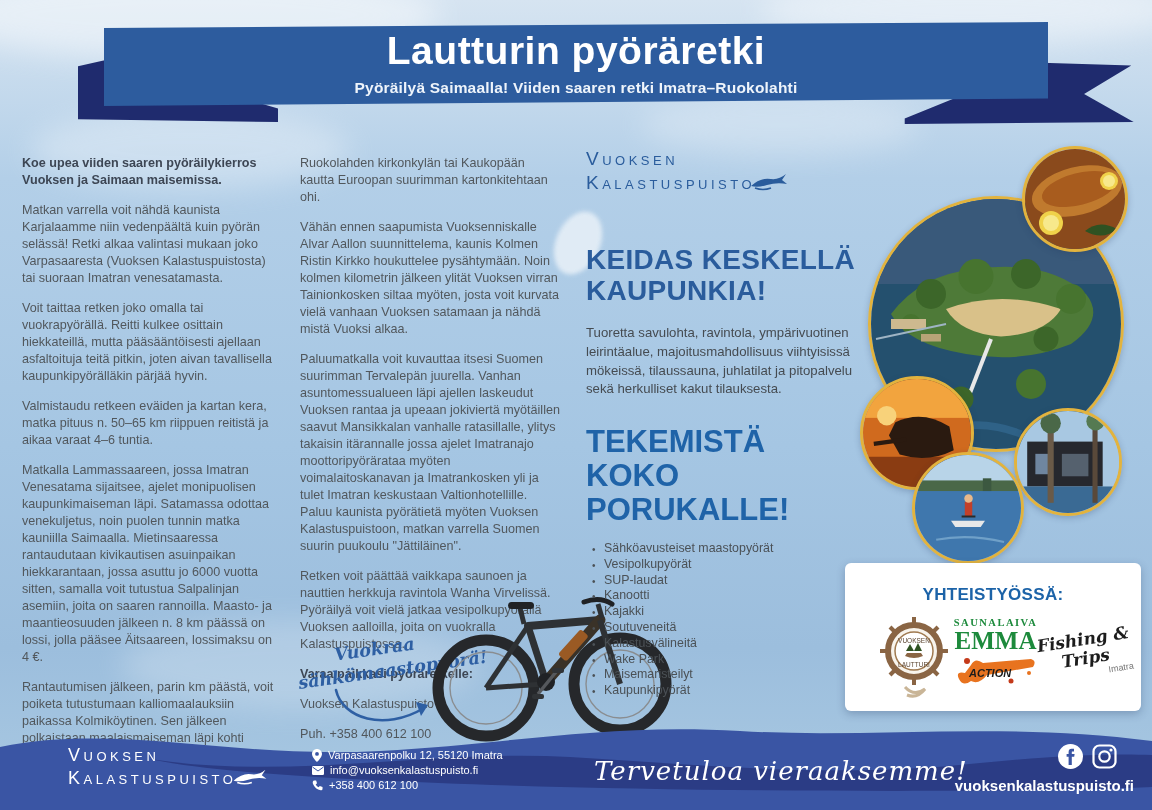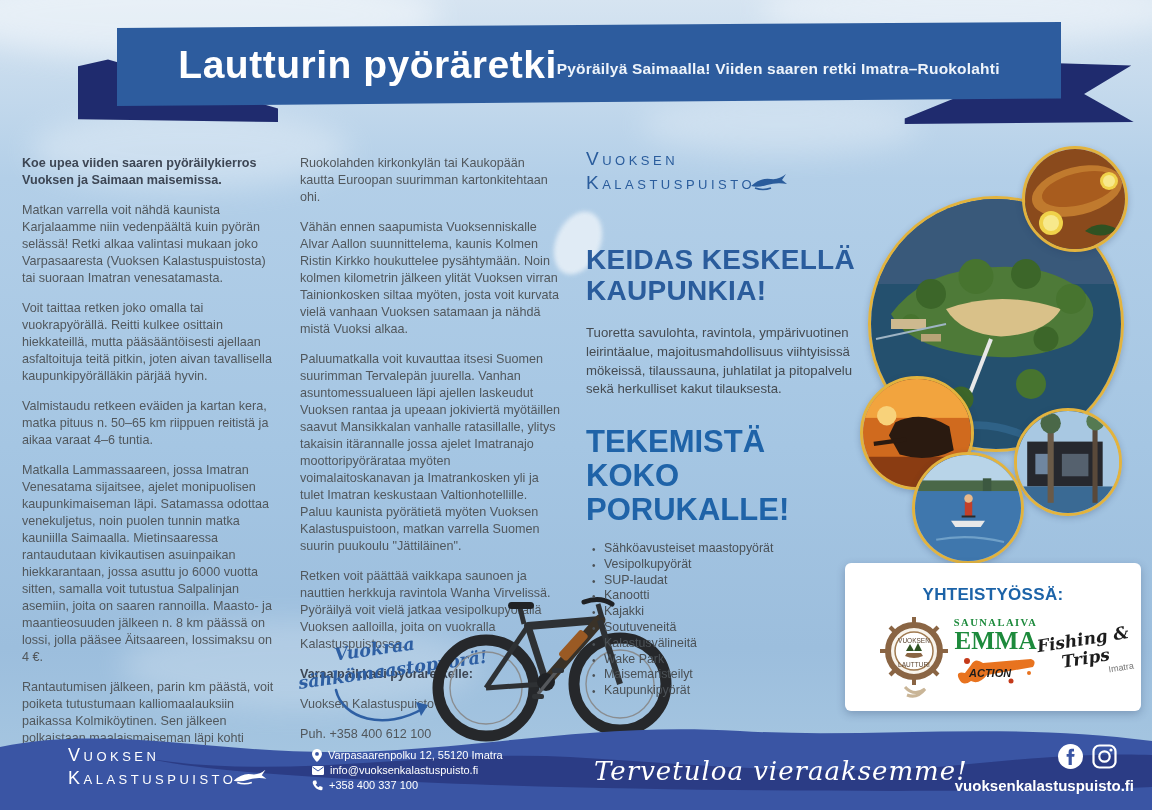--- a/index.html
+++ b/index.html
@@ -6,23 +6,23 @@
   .page{position:relative;width:1152px;height:810px;overflow:hidden;
     font-family:"Liberation Sans",sans-serif;
     background:linear-gradient(180deg,#d6e4f1 0%,#b3cfe8 22%,#a5c6e3 55%,#9cbedd 80%,#a9c9e2 100%);}
   .cloud{position:absolute;background:#ffffff;border-radius:50%;filter:blur(14px);}
   
   .ribbon-tail{position:absolute;background:#1f2b6e;}
   .tail-left{left:78px;top:54px;width:200px;height:68px;
     clip-path:polygon(0 18%,15% 8%,100% 80%,100% 100%,0 96%);}
   .tail-right{left:900px;top:56px;width:236px;height:68px;
     clip-path:polygon(2% 92%,60% 10%,98% 14%,78% 56%,99% 97%,2% 100%);}
-  .ribbon-band{position:absolute;left:117px;top:22px;width:944px;height:84px;background:#2d5c9e;
+  .ribbon-band{position:absolute;left:104px;top:22px;width:944px;height:84px;background:#2d5c9e;
     clip-path:polygon(0 7%,100% 0,100% 91%,0 100%);
-    display:flex;flex-direction:row;align-items:center;justify-content:center;}
+    display:flex;flex-direction:column;align-items:center;justify-content:center;}
   .ribbon-title{color:#ffffff;font-size:39px;font-weight:bold;letter-spacing:.5px;line-height:1;}
   .ribbon-sub{color:#eef4fb;font-size:15.5px;font-weight:bold;margin-top:9px;letter-spacing:.2px;}
   
   .col{position:absolute;color:#51575c;font-size:12.6px;line-height:17px;}
   .col p{margin:2px 0 13px 0;}
   .bold-intro{font-weight:bold;color:#3d4654;}
   .booking-h{font-weight:bold;color:#3d4654;margin:0;}
   .booking-line{margin:0;line-height:17px;}
   
   .brand{color:#2a5c9c;font-variant:small-caps;font-weight:normal;
@@ -296,21 +296,21 @@
       <svg width="12" height="9" viewBox="0 0 12 9">
         <rect width="12" height="9" rx="1.2" fill="#ffffff"></rect>
         <path d="M0.5,1 L6,5 L11.5,1" fill="none" stroke="#3a55a4" stroke-width="1"></path>
       </svg>
       <span>info@vuoksenkalastuspuisto.fi</span>
     </div>
     <div class="f-row">
       <svg width="11" height="11" viewBox="0 0 12 12">
         <path d="M2.5,0.5 L4.5,0.5 L5.5,3.5 L4,4.8 Q5.2,7.2 7.2,8 L8.5,6.5 L11.5,7.5 L11.5,9.5 Q11.5,11.5 9.5,11.2 Q3.5,10.2 1,4 Q0.2,1 2.5,0.5 Z" fill="#ffffff"></path>
       </svg>
-      <span>+358 400 337 100</span>
+      <span>+358 400 612 100</span>
     </div>
   </div>
 
   <div class="welcome">Tervetuloa vieraaksemme!</div>
 
   <div class="social">
     <svg width="25" height="25" viewBox="0 0 25 25">
       <circle cx="12.5" cy="12.5" r="12.5" fill="#ffffff"></circle>
       <path d="M14,7.5 L16,7.5 L16,4.8 L13.6,4.8 Q10.6,4.8 10.6,8 L10.6,10 L8.6,10 L8.6,12.8 L10.6,12.8 L10.6,21 L13.8,21 L13.8,12.8 L16.2,12.8 L16.6,10 L13.8,10 L13.8,8.4 Q13.8,7.5 14,7.5 Z" fill="#3a55a4"></path>
     </svg>

